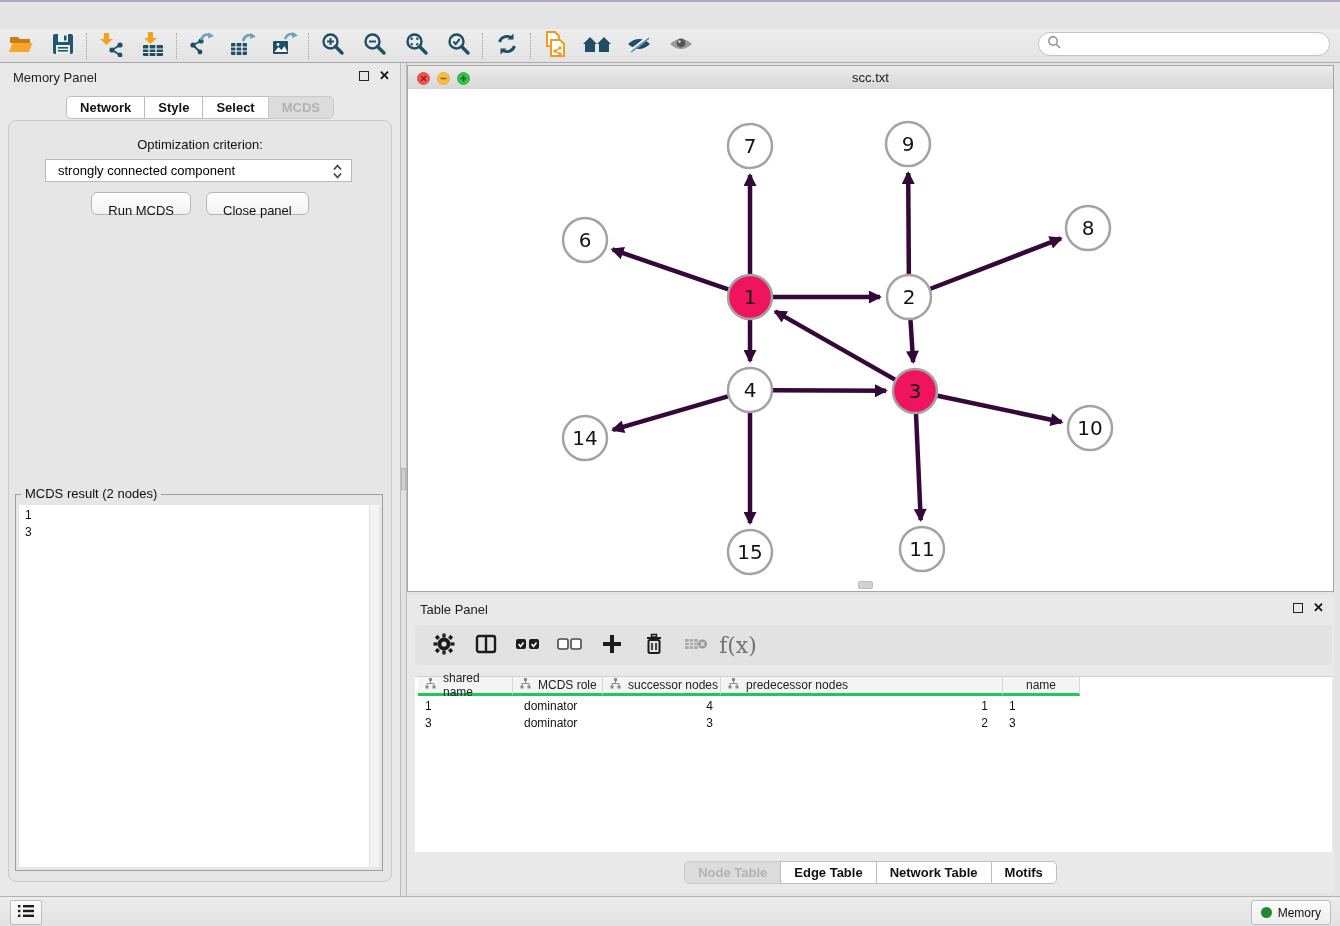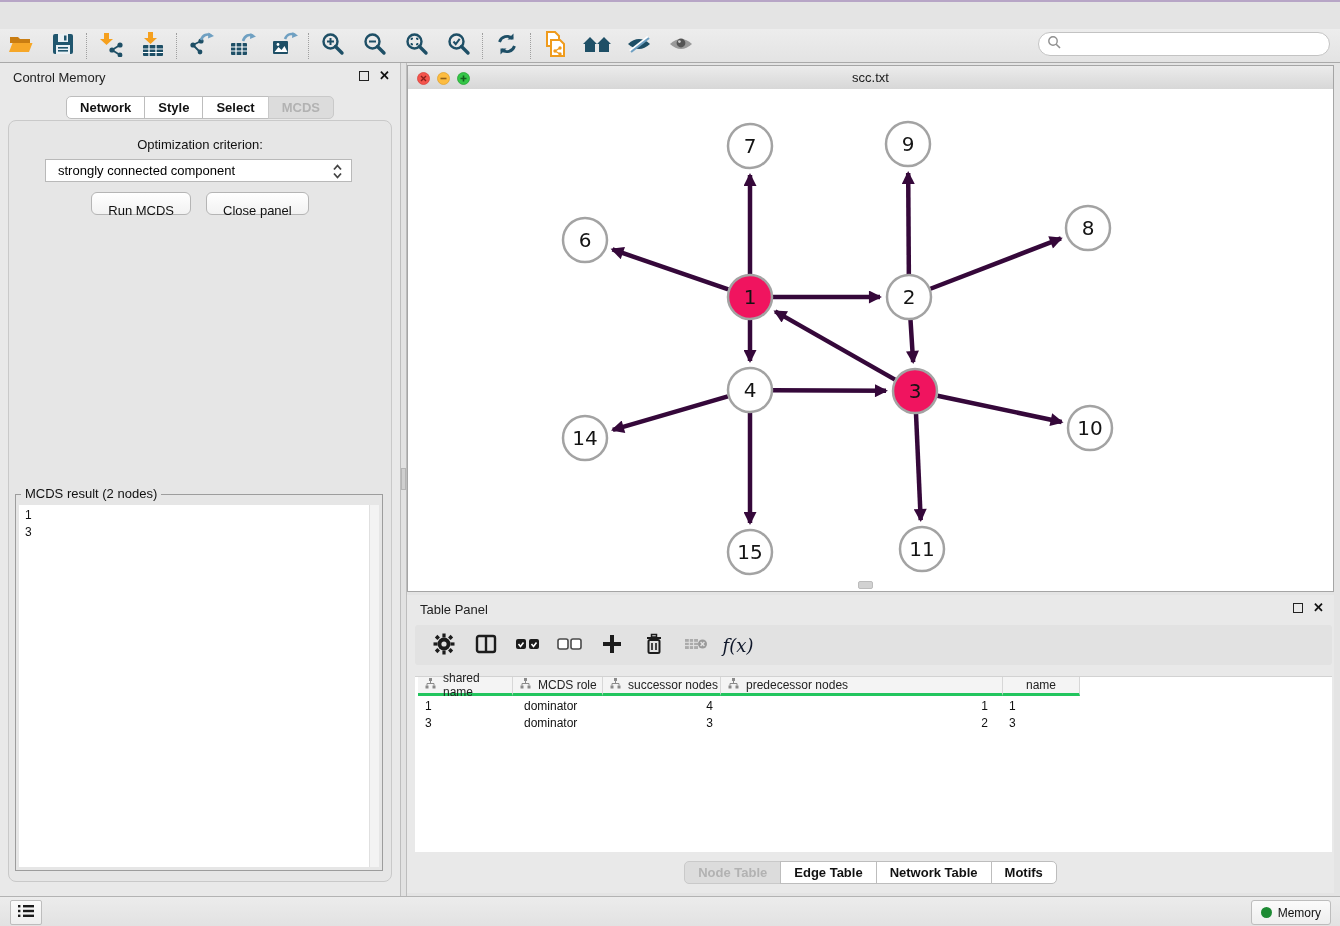--- a/index.html
+++ b/index.html
@@ -46,21 +46,21 @@
   .netwin{position:absolute;left:407px;top:65px;width:927px;height:527px;border:1px solid #a5a5a5;box-sizing:border-box;background:#fff;padding-left:30px;}
   .net-titlebar{position:absolute;left:0;top:0;width:100%;height:23px;background:linear-gradient(#ececec,#d7d7d7);border-bottom:1px solid #b0b0b0;}
   .net-title{position:absolute;left:0;right:0;top:0;height:23px;line-height:23px;text-align:center;font-size:13px;color:#1a1a1a;}
   .lights{position:absolute;left:9px;top:5px;display:flex;gap:7px;}
   .canvas{position:absolute;left:0;top:23px;right:0;bottom:0;background:#fff;overflow:hidden;}
   .hgrip{position:absolute;left:450px;bottom:2px;width:13px;height:6px;background:#d2d2d2;border:1px solid #bcbcbc;border-radius:2px;}
   
   .tpanel{position:absolute;left:407px;top:595px;width:927px;height:298px;background:#e9e9e9;}
   .t-toolbar{position:absolute;left:8px;right:2px;top:30px;height:40px;background:#e2e2e2;border-radius:3px;display:flex;align-items:center;padding-left:12px;gap:8px;box-sizing:border-box;}
   .ttbtn{width:34px;height:32px;background:none;border:none;padding:0;display:flex;align-items:center;justify-content:center;cursor:default;}
-  .fx{font-family:"DejaVu Serif",serif;font-style:italic;font-size:18px;color:#0f172a;}
+  .fx{font-family:"DejaVu Serif",serif;font-size:22px;color:#737373;}
   .tbl{position:absolute;left:8px;right:2px;top:81px;bottom:41px;background:#fff;border-top:1px solid #d2d2d2;}
   .tbl-head{position:absolute;left:3px;top:0;height:19px;display:flex;}
   .hcell{background:#f4f4f4;border-right:1px solid #d7d7d7;border-bottom:3px solid #22c55e;box-sizing:border-box;font-size:12px;color:#222;display:flex;align-items:center;gap:7px;padding-left:7px;}
   .hcell.center{justify-content:center;padding-left:0;}
   .trow{position:absolute;left:3px;display:flex;height:17px;}
   .tcell{font-size:12px;color:#111;box-sizing:border-box;display:flex;align-items:center;}
   .tbl-tabs{position:absolute;left:0;right:0;bottom:9px;display:flex;justify-content:center;}
   
   .statusbar{position:absolute;left:0;top:896px;width:100%;height:30px;background:linear-gradient(#ececec,#e2e2e2);border-top:1px solid #b3b3b3;box-sizing:border-box;}
   .sbtn{position:absolute;left:10px;top:3px;width:30px;height:23px;background:linear-gradient(#fbfbfb,#eee);border:1px solid #bdbdbd;border-radius:2px;display:flex;align-items:center;justify-content:center;cursor:default;}
@@ -209,21 +209,21 @@
       <span><svg width="14" height="14" viewBox="0 0 14 14">
             <circle cx="6" cy="6" r="4.2" stroke="#8f8f8f" stroke-width="1.4" fill="none"></circle>
             <path d="M9.2 9.2L13 13" stroke="#8f8f8f" stroke-width="1.6"></path>
           </svg></span>
       <input placeholder="" style="">
     </div>
   </div>
 
   <div class="cpanel">
     <div class="panel-head">
-      <span class="panel-title">Control Memory</span>
+      <span class="panel-title">Memory Panel</span>
       <span class="wbtns">
         <span class="float-ico"></span>
         <span class="close-ico">✕</span>
       </span>
     </div>
     <div class="segbar" id="cp-tabs">
         <div class="seg">Network</div>
         <div class="seg">Style</div>
         <div class="seg">Select</div>
         <div class="seg sel">MCDS</div>

